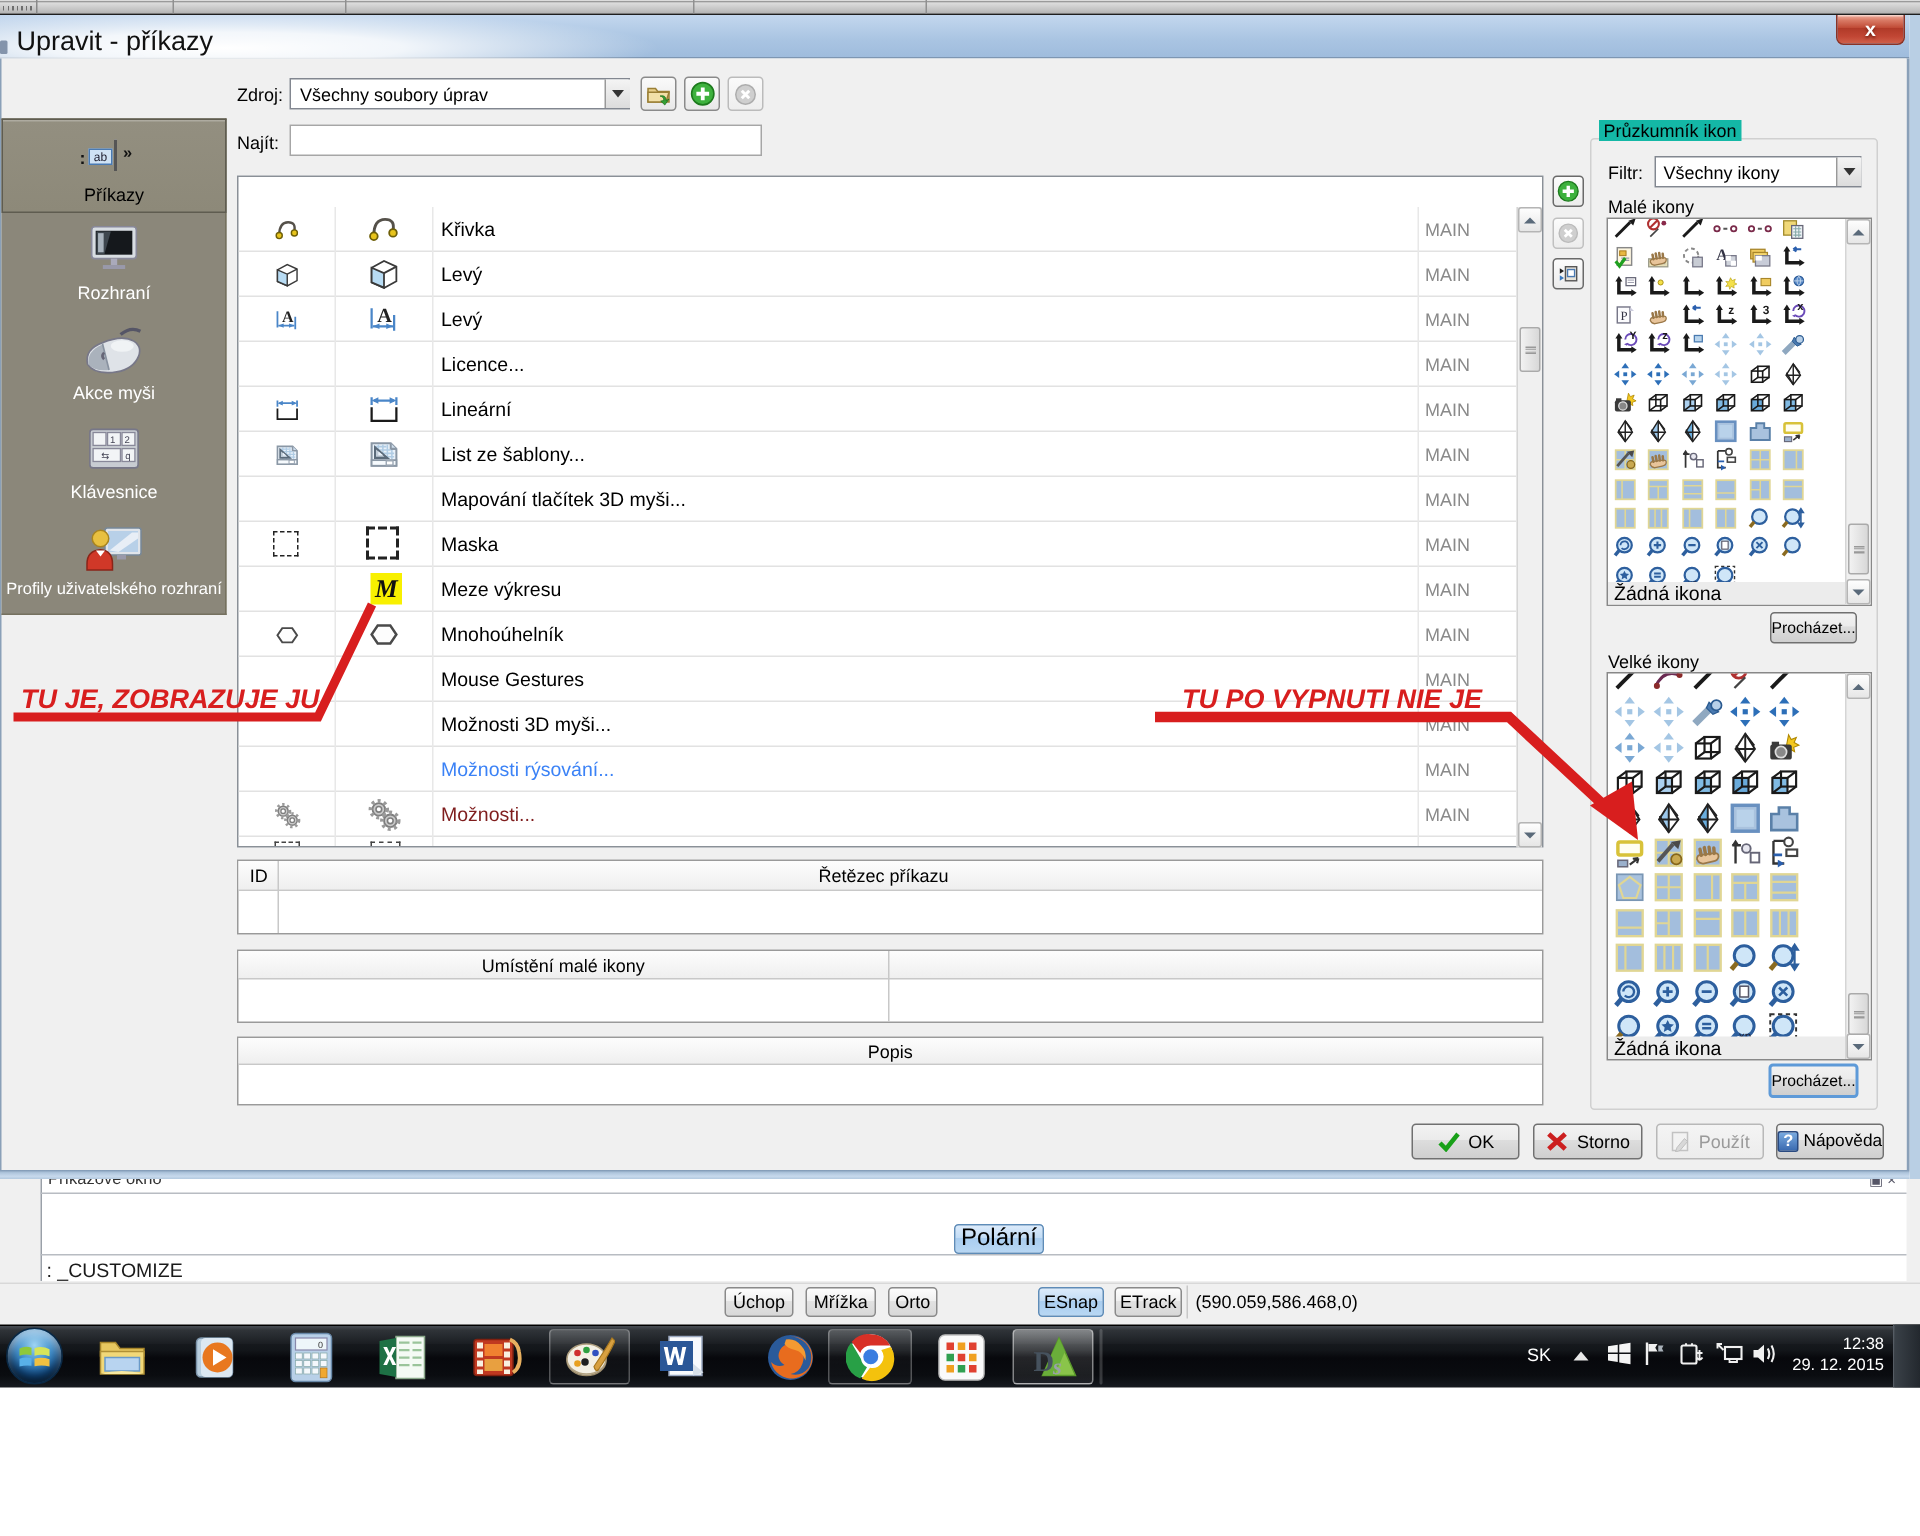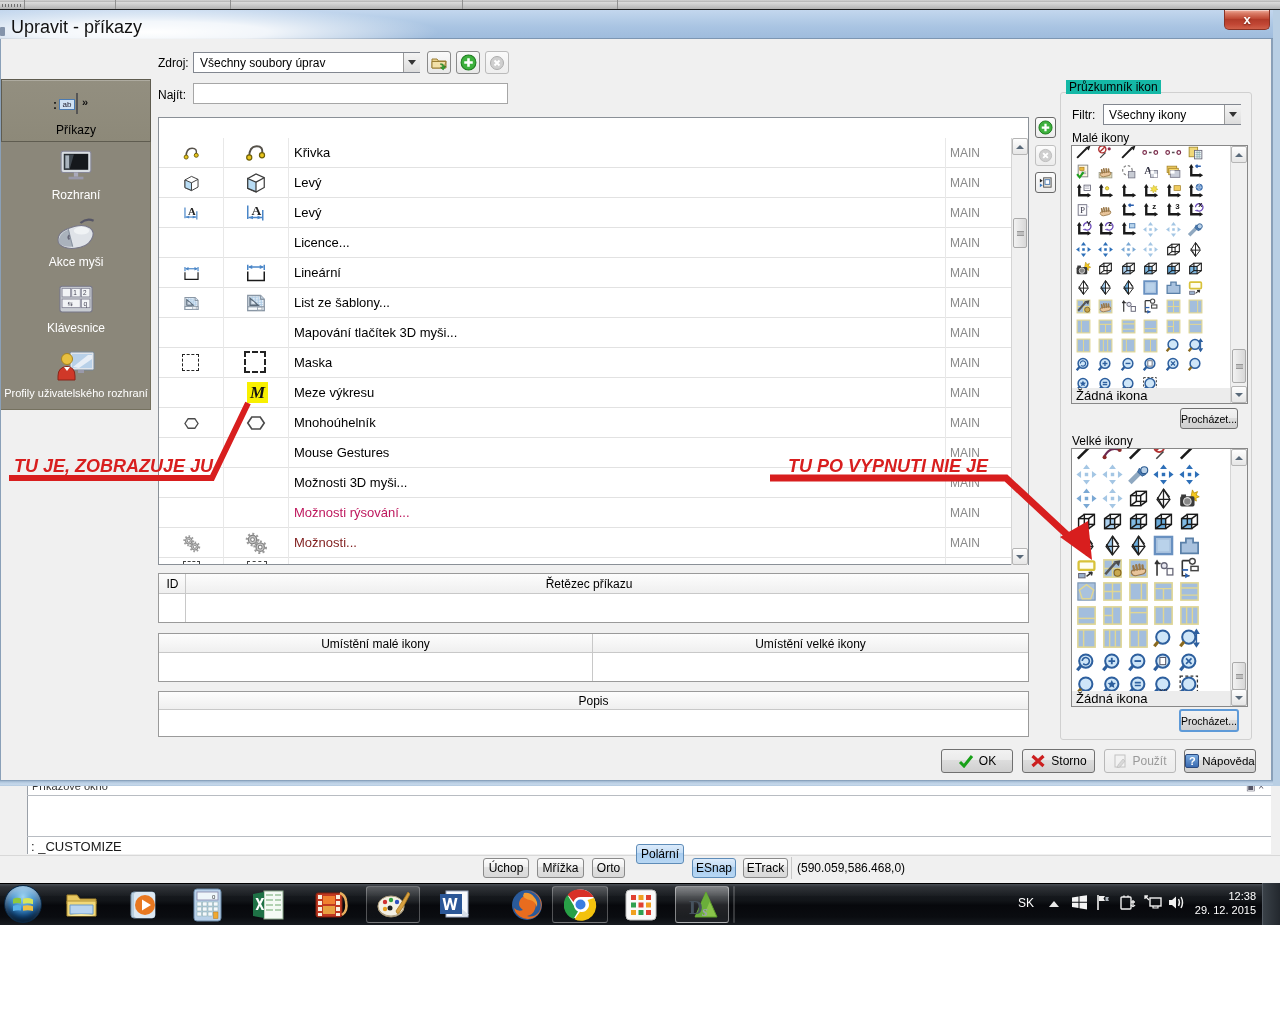--- a/index.html
+++ b/index.html
@@ -264,21 +264,21 @@
         <div class="abs" style="left:64px;top:0;width:1px;height:30px;background:#e8e8e8"></div>
         <div class="abs" style="left:129px;top:0;width:1px;height:30px;background:#e8e8e8"></div>
         <div class="abs" style="left:786px;top:0;width:1px;height:30px;background:#e8e8e8"></div>
 <div class="abs" style="left:135px;top:7px;font-size:13px;color:#000">Možnosti 3D myši...</div>
 <div class="abs" style="left:791px;top:8px;font-size:12px;color:#8a8a8a">MAIN</div>
 </div>
 <div class="abs" style="left:0;top:360px;width:852px;height:30px;border-bottom:1px solid #e2e2e2">
         <div class="abs" style="left:64px;top:0;width:1px;height:30px;background:#e8e8e8"></div>
         <div class="abs" style="left:129px;top:0;width:1px;height:30px;background:#e8e8e8"></div>
         <div class="abs" style="left:786px;top:0;width:1px;height:30px;background:#e8e8e8"></div>
-<div class="abs" style="left:135px;top:7px;font-size:13px;color:#be185d">Možnosti rýsování...</div>
+<div class="abs" style="left:135px;top:7px;font-size:13px;color:#3b82f6">Možnosti rýsování...</div>
 <div class="abs" style="left:791px;top:8px;font-size:12px;color:#8a8a8a">MAIN</div>
 </div>
 <div class="abs" style="left:0;top:390px;width:852px;height:30px;border-bottom:1px solid #e2e2e2">
         <div class="abs" style="left:64px;top:0;width:1px;height:30px;background:#e8e8e8"></div>
         <div class="abs" style="left:129px;top:0;width:1px;height:30px;background:#e8e8e8"></div>
         <div class="abs" style="left:786px;top:0;width:1px;height:30px;background:#e8e8e8"></div>
 <div class="abs" style="left:23px;top:6px"><svg width="19" height="19" viewBox="0 0 16 16">
             <circle cx="5.7" cy="5.7" r="2.8" fill="#c9c9c9" stroke="#7e7e7e" stroke-width="0.8"></circle>
             <circle cx="5.7" cy="5.7" r="3.6999999999999997" fill="none" stroke="#9a9a9a" stroke-width="1.7" stroke-dasharray="1.3 1.5"></circle>
             <circle cx="5.7" cy="5.7" r="1.26" fill="#fff" stroke="#7e7e7e" stroke-width="0.7"></circle>
@@ -1395,21 +1395,20 @@
 <div class="abs btn7" style="left:1179px;top:709px;width:60px;height:23px;border:2px solid #5e9ad8;font-size:10.5px">Procházet...</div>
 <div class="abs" style="left:158px;top:573px;width:871px;height:50px;background:#fff;border:1px solid #9a9a9a"></div>
 <div class="abs" style="left:159px;top:574px;width:869px;height:20px;background:linear-gradient(#fdfdfd,#efefef);border-bottom:1px solid #c8c8c8"></div>
 <div class="abs" style="left:185px;top:574px;width:1px;height:48px;background:#c8c8c8"></div>
 <div class="abs lbl" style="left:159px;top:577px;width:27px;text-align:center">ID</div>
 <div class="abs lbl" style="left:168px;top:577px;width:842px;text-align:center">Řetězec příkazu</div>
 <div class="abs" style="left:158px;top:633px;width:871px;height:49px;background:#fff;border:1px solid #9a9a9a"></div>
 <div class="abs" style="left:159px;top:634px;width:869px;height:19px;background:linear-gradient(#fdfdfd,#efefef);border-bottom:1px solid #c8c8c8"></div>
 <div class="abs" style="left:592px;top:634px;width:1px;height:47px;background:#c8c8c8"></div>
 <div class="abs lbl" style="left:159px;top:637px;width:433px;text-align:center">Umístění malé ikony</div>
-<div class="abs lbl" style="left:593px;top:637px;width:435px;text-align:center">Umístění velké ikony</div>
 <div class="abs" style="left:158px;top:691px;width:871px;height:46px;background:#fff;border:1px solid #9a9a9a"></div>
 <div class="abs" style="left:159px;top:692px;width:869px;height:18px;background:linear-gradient(#fdfdfd,#efefef);border-bottom:1px solid #c8c8c8"></div>
 <div class="abs lbl" style="left:159px;top:694px;width:869px;text-align:center">Popis</div>
 <div class="abs btn7" style="left:941px;top:749px;width:72px;height:24px;gap:5px">
       <svg width="16" height="14" viewBox="0 0 16 14">
         <path d="M2 8 L6 12 L14 2" stroke="#18a018" stroke-width="3" fill="none"></path>
       </svg>
       <span>OK</span>
     </div>
 <div class="abs btn7" style="left:1022px;top:749px;width:73px;height:24px;gap:5px">
@@ -1435,21 +1434,21 @@
       <div style="position:absolute;left:4px;top:-6px;font-size:11px;color:#333">Příkazové okno</div>
       <div style="position:absolute;left:1218px;top:-5px;font-size:10px;color:#556">▣&nbsp;×</div>
     </div>
 <div class="abs" style="left:27px;top:795px;width:1244px;height:1px;background:#b8bcc2"></div>
 <div class="abs" style="left:27px;top:836px;width:1244px;height:1px;background:#b8bcc2"></div>
 <div class="abs" style="left:31px;top:839px;font-size:13px;color:#1a1a1a">: _CUSTOMIZE</div>
 <div class="abs" style="left:0;top:855px;width:1280px;height:28px;background:#f0f0f0;border-top:1px solid #d8d8d8"></div>
 <div class="abs" style="left:483px;top:858px;width:46px;height:20px;background:linear-gradient(#fdfdfd,#f0f0f0 45%,#e2e2e2 46%,#d8d8d8);border:1px solid #8a8a8a;border-radius:3px;font-size:12px;color:#000;display:flex;align-items:center;justify-content:center">Úchop</div>
 <div class="abs" style="left:537px;top:858px;width:47px;height:20px;background:linear-gradient(#fdfdfd,#f0f0f0 45%,#e2e2e2 46%,#d8d8d8);border:1px solid #8a8a8a;border-radius:3px;font-size:12px;color:#000;display:flex;align-items:center;justify-content:center">Mřížka</div>
 <div class="abs" style="left:592px;top:858px;width:33px;height:20px;background:linear-gradient(#fdfdfd,#f0f0f0 45%,#e2e2e2 46%,#d8d8d8);border:1px solid #8a8a8a;border-radius:3px;font-size:12px;color:#000;display:flex;align-items:center;justify-content:center">Orto</div>
-<div class="abs" style="left:636px;top:844px;width:48px;height:20px;background:linear-gradient(#dcebfb,#c2dcf5 45%,#a9cdf0 46%,#b8d7f3);border:1px solid #5e8cb8;border-radius:3px;font-size:12px;color:#000;display:flex;align-items:center;justify-content:center">Polární</div>
+<div class="abs" style="left:636px;top:816px;width:60px;height:20px;background:linear-gradient(#dcebfb,#c2dcf5 45%,#a9cdf0 46%,#b8d7f3);border:1px solid #5e8cb8;border-radius:3px;font-size:16px;color:#000;display:flex;align-items:center;justify-content:center">Polární</div>
 <div class="abs" style="left:692px;top:858px;width:44px;height:20px;background:linear-gradient(#dcebfb,#c2dcf5 45%,#a9cdf0 46%,#b8d7f3);border:1px solid #5e8cb8;border-radius:3px;font-size:12px;color:#000;display:flex;align-items:center;justify-content:center">ESnap</div>
 <div class="abs" style="left:743px;top:858px;width:45px;height:20px;background:linear-gradient(#fdfdfd,#f0f0f0 45%,#e2e2e2 46%,#d8d8d8);border:1px solid #8a8a8a;border-radius:3px;font-size:12px;color:#000;display:flex;align-items:center;justify-content:center">ETrack</div>
 <div class="abs" style="left:791px;top:857px;width:1px;height:22px;background:#c8c8c8"></div>
 <div class="abs" style="left:797px;top:861px;font-size:12px;color:#000">(590.059,586.468,0)</div>
 <div class="abs" style="left:0;top:883px;width:1280px;height:42px;background:linear-gradient(#343a41,#1d2126 7%,#121519 40%,#07080c 52%,#0a0c10 80%,#171b20);border-top:1px solid #000"></div>
 <div class="abs" style="left:0;top:884px;width:1280px;height:12px;background:linear-gradient(rgba(255,255,255,0.10),rgba(255,255,255,0.02))"></div>
 <div class="abs" style="left:4px;top:885px;width:38px;height:38px;border-radius:50%;background:radial-gradient(circle at 50% 30%, #9ed4f2 0%, #4593cf 35%, #14518e 65%, #072b52 88%, #04172e 100%);border:1px solid #0a2844;box-shadow:inset 0 -5px 7px rgba(0,0,0,0.55), inset 0 4px 6px rgba(255,255,255,0.55)"></div>
 <div class="abs" style="left:11px;top:893px;width:24px;height:22px"><svg width="24" height="22" viewBox="0 0 24 22">
         <path d="M2 6 Q6 4 10 5.5 L10 10.5 Q6 9.5 2 10.8 Z" fill="#8ec83c"></path>
         <path d="M12 5.8 Q17 4 22 6.5 L22 11.2 Q17 9.5 12 10.8 Z" fill="#d6e45a"></path>

